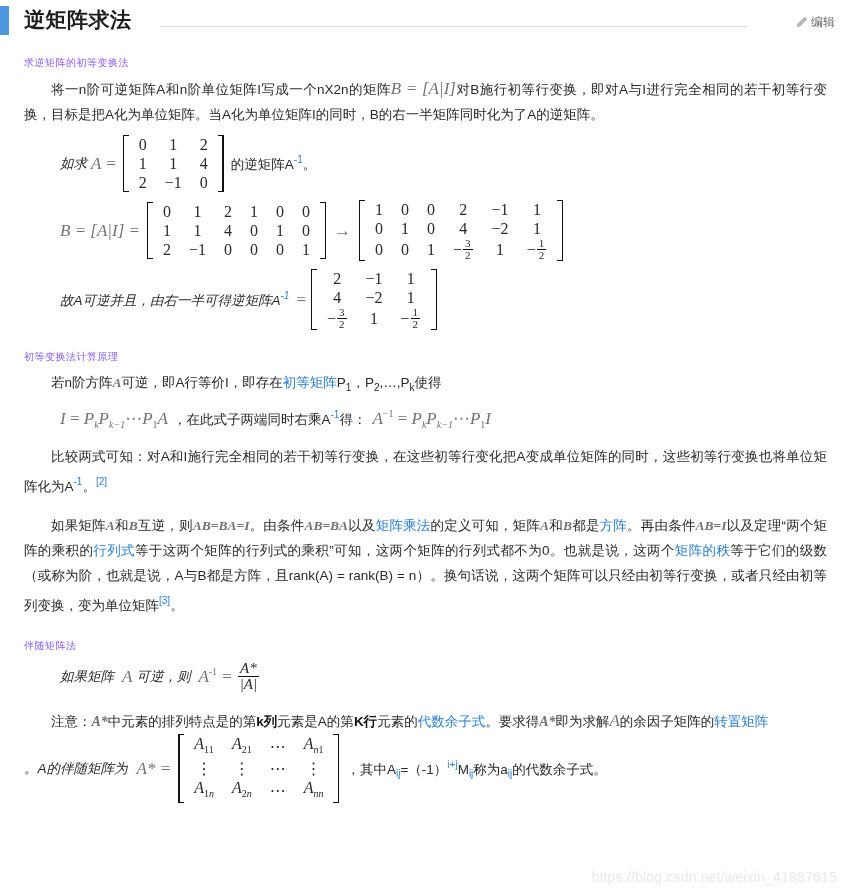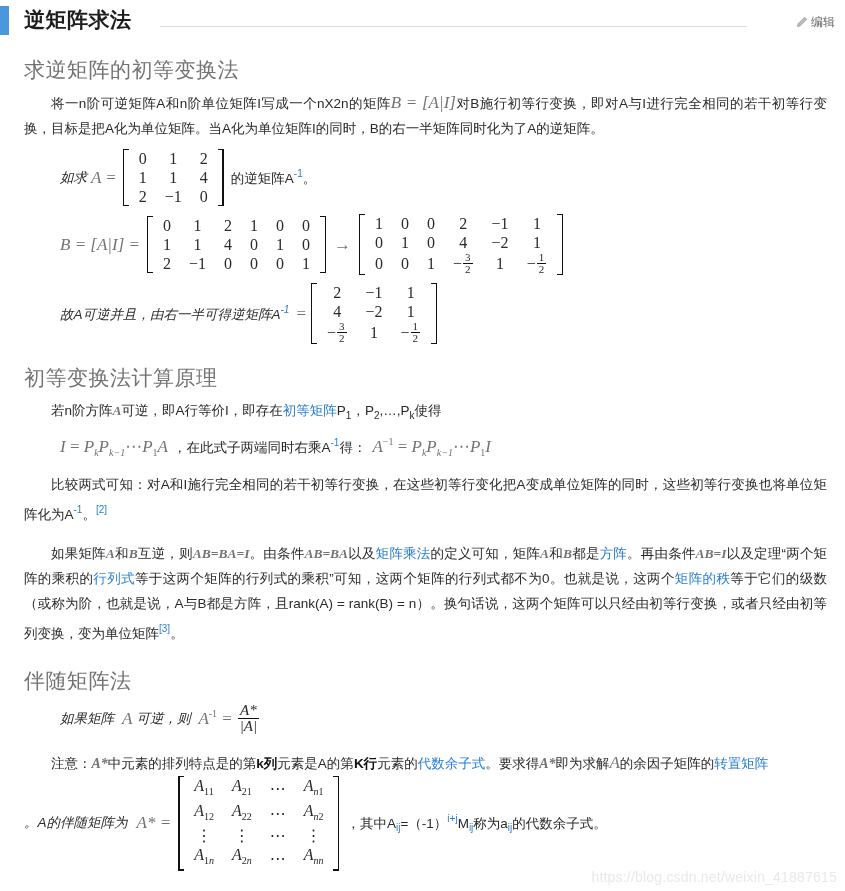--- a/index.html
+++ b/index.html
@@ -11,21 +11,21 @@
   
   .page-header{position:relative;height:42px;padding-left:8px;}
   .hdr-bar{position:absolute;left:0;top:6px;width:9px;height:29px;background:#4a97dd;}
   .hdr-title{position:absolute;left:24px;top:6px;font-size:21px;font-weight:bold;color:#1d1d1d;
              letter-spacing:.5px;line-height:28px;}
   .hdr-rule{position:absolute;left:160px;right:98px;top:26px;height:1px;background:#dcdcdc;}
   .hdr-edit{position:absolute;right:10px;top:14px;font-size:12px;color:#666;display:flex;align-items:center;gap:3px;}
   .pencil{display:inline-block;width:13px;height:13px;position:relative;}
   .pencil svg{display:block;}
   
-  .sec-title{font-size:21px;color:#737373;margin:14px 0 4px 24px;letter-spacing:.5px;}
+  .sec-title{font-size:10px;color:#8b5cf6;margin:14px 0 4px 24px;letter-spacing:.5px;}
   .para{font-size:13.5px;line-height:25px;color:#2a2a2a;margin:6px 18px 6px 24px;text-align:justify;}
   .para.indent{text-indent:2em;}
   a.lnk{color:#2a7fd0;text-decoration:none;}
   .kem{font-weight:bold;color:#111;}
   sup.ref{color:#2a7fd0;font-size:10px;vertical-align:super;}
   sup.sm{font-size:10px;vertical-align:super;}
   sub.sm{font-size:10px;vertical-align:sub;}
   .blue-a{color:#2a7fd0;}
   
   .math{font-family:"Liberation Serif","DejaVu Serif",serif;font-size:17px;color:#737373;}
@@ -291,26 +291,20 @@
       </span>
     <table class="mgrid">
       <tbody>
           <tr>
             <td><span class="mi">A</span><sub class="sm">11</sub></td>
             <td><span class="mi">A</span><sub class="sm">21</sub></td>
             <td>⋯</td>
             <td><span class="mi">A</span><sub class="sm mi">n</sub><sub class="sm">1</sub></td>
           </tr>
       <tr>
-            <td><span class="mi">A</span><sub class="sm">12</sub></td>
-            <td><span class="mi">A</span><sub class="sm">22</sub></td>
-            <td>⋯</td>
-            <td><span class="mi">A</span><sub class="sm mi">n</sub><sub class="sm">2</sub></td>
-          </tr>
-      <tr>
             <td>⋮</td>
             <td>⋮</td>
             <td>⋯</td>
             <td>⋮</td>
           </tr>
       <tr>
             <td><span class="mi">A</span><sub class="sm">1</sub><sub class="sm mi">n</sub></td>
             <td><span class="mi">A</span><sub class="sm">2</sub><sub class="sm mi">n</sub></td>
             <td>⋯</td>
             <td><span class="mi">A</span><sub class="sm mi">nn</sub></td>

